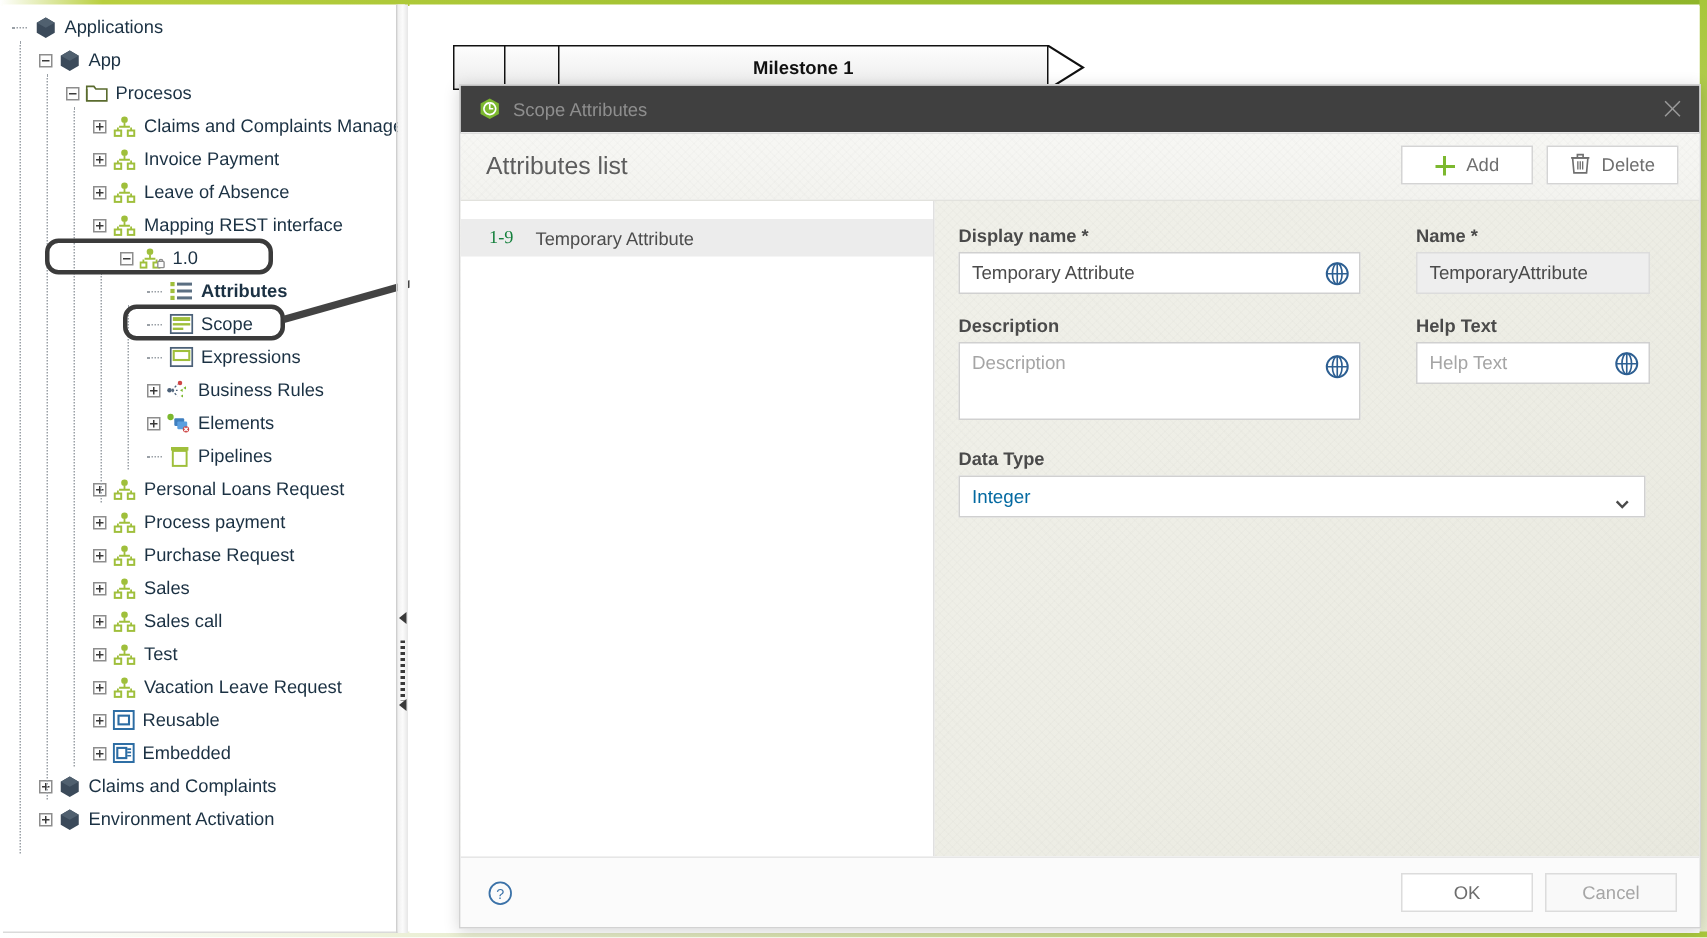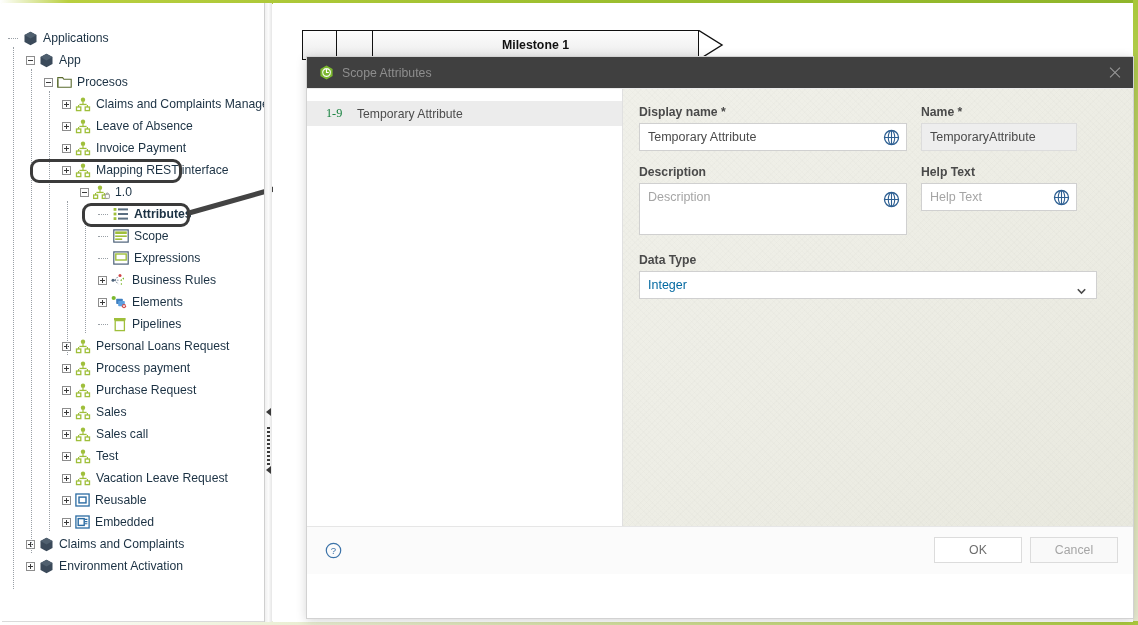--- a/index.html
+++ b/index.html
@@ -40,21 +40,20 @@
     background: #ffffff;
     border-right: 1px solid #c8c8c8;
     border-bottom: 1px solid #dadada;
     overflow: hidden;
   }
   .tree {
     position: relative;
     padding-top: 4px;
     font-size: 12.2px;
     color: #1c3245;
-    margin-top: 20px;
   }
   .tnode {
     position: relative;
     height: 22px;
     display: flex;
     align-items: center;
     white-space: nowrap;
   }
   .tnode .lbl { margin-left: 5px; color: #1b3143; }
 
@@ -257,21 +256,21 @@
   .attr-row .idx { color: #15803d; width: 31px; font-family: Liberation Serif, serif; }
   .attr-row .nm { color: #4c4c4c; }
 
   .attr-form {
     flex: 1 1 auto;
     position: relative;
     padding: 16px 24px 0 16px;
   }
   .fgrid {
     display: flex;
-    gap: 14px;
+    gap: 37px;
   }
   .fcol-l { width: 268px; }
   .fcol-r { width: 156px; }
   .flabel {
     font-size: 12.2px; font-weight: bold;
     color: #4a4a4a;
     margin-bottom: 4px;
   }
   .fwrap { position: relative; }
   .finput {
@@ -415,36 +414,36 @@
           <span class="ico">
             <svg width="16" height="15" viewBox="0 0 16 15">
               <circle cx="8" cy="2.8" r="2.2" fill="#9fbf3b"></circle>
               <path d="M4.4,6.8 h7.2 v1.3 h-7.2 z" fill="#9fbf3b"></path>
               <path d="M8,5 L8,7" stroke="#9fbf3b" stroke-width="1.2"></path>
               <path d="M3.6,8 L3.6,10 M12.4,8 L12.4,10" stroke="#9fbf3b" stroke-width="1.2"></path>
               <rect x="1.5" y="10" width="4.3" height="3.6" fill="none" stroke="#9fbf3b" stroke-width="1.3"></rect>
               <rect x="10.2" y="10" width="4.3" height="3.6" fill="none" stroke="#9fbf3b" stroke-width="1.3"></rect>
             </svg>
           </span>
+          <span class="lbl">Invoice Payment</span>
+        </div>
+        <div class="tnode" style="padding-left: 60px;">
+          <span class="exp plus"></span>
+          <span class="exp-gap"></span>
+          <span class="ico">
+            <svg width="16" height="15" viewBox="0 0 16 15">
+              <circle cx="8" cy="2.8" r="2.2" fill="#9fbf3b"></circle>
+              <path d="M4.4,6.8 h7.2 v1.3 h-7.2 z" fill="#9fbf3b"></path>
+              <path d="M8,5 L8,7" stroke="#9fbf3b" stroke-width="1.2"></path>
+              <path d="M3.6,8 L3.6,10 M12.4,8 L12.4,10" stroke="#9fbf3b" stroke-width="1.2"></path>
+              <rect x="1.5" y="10" width="4.3" height="3.6" fill="none" stroke="#9fbf3b" stroke-width="1.3"></rect>
+              <rect x="10.2" y="10" width="4.3" height="3.6" fill="none" stroke="#9fbf3b" stroke-width="1.3"></rect>
+            </svg>
+          </span>
           <span class="lbl">Leave of Absence</span>
-        </div>
-        <div class="tnode" style="padding-left: 60px;">
-          <span class="exp plus"></span>
-          <span class="exp-gap"></span>
-          <span class="ico">
-            <svg width="16" height="15" viewBox="0 0 16 15">
-              <circle cx="8" cy="2.8" r="2.2" fill="#9fbf3b"></circle>
-              <path d="M4.4,6.8 h7.2 v1.3 h-7.2 z" fill="#9fbf3b"></path>
-              <path d="M8,5 L8,7" stroke="#9fbf3b" stroke-width="1.2"></path>
-              <path d="M3.6,8 L3.6,10 M12.4,8 L12.4,10" stroke="#9fbf3b" stroke-width="1.2"></path>
-              <rect x="1.5" y="10" width="4.3" height="3.6" fill="none" stroke="#9fbf3b" stroke-width="1.3"></rect>
-              <rect x="10.2" y="10" width="4.3" height="3.6" fill="none" stroke="#9fbf3b" stroke-width="1.3"></rect>
-            </svg>
-          </span>
-          <span class="lbl">Invoice Payment</span>
         </div>
         <div class="tnode" style="padding-left: 60px;">
           <span class="exp plus"></span>
           <span class="exp-gap"></span>
           <span class="ico">
             <svg width="16" height="15" viewBox="0 0 16 15">
               <circle cx="8" cy="2.8" r="2.2" fill="#9fbf3b"></circle>
               <path d="M4.4,6.8 h7.2 v1.3 h-7.2 z" fill="#9fbf3b"></path>
               <path d="M8,5 L8,7" stroke="#9fbf3b" stroke-width="1.2"></path>
               <path d="M3.6,8 L3.6,10 M12.4,8 L12.4,10" stroke="#9fbf3b" stroke-width="1.2"></path>
@@ -747,20 +746,40 @@
       <span class="dlg-title-icon">
         <svg width="15" height="15" viewBox="0 0 15 15">
           <path d="M7.5,0.6 L13.6,4 L13.6,11 L7.5,14.4 L1.4,11 L1.4,4 Z" fill="#7cb82f"></path>
           <path d="M7.5,3.6 a3.9,3.9 0 1,0 0.1,0 M7.5,4.3 L7.5,7.5 L9.8,7.5" fill="none" stroke="#ffffff" stroke-width="1.1"></path>
         </svg>
       </span>
       <span class="dlg-title-text">Scope Attributes</span>
       <span class="dlg-close"></span>
     </div>
 
+    <div class="dlg-header">
+      <h1>Attributes list</h1>
+      <div class="hdr-actions">
+        <div class="hdr-btn">
+          <span class="plus-ico"></span>
+          <span>Add</span>
+        </div>
+        <div class="hdr-btn">
+          <span>
+            <svg width="13" height="14" viewBox="0 0 13 14">
+              <path d="M1.4,3.2 L11.6,3.2 L10.7,13.2 L2.3,13.2 Z" fill="none" stroke="#6f6f6f" stroke-width="1.1"></path>
+              <path d="M0.4,3.2 L12.6,3.2" stroke="#6f6f6f" stroke-width="1.2"></path>
+              <path d="M4.6,3.2 L4.6,1.1 L8.4,1.1 L8.4,3.2" fill="none" stroke="#6f6f6f" stroke-width="1.1"></path>
+              <path d="M4.9,5.5 L4.9,11 M6.5,5.5 L6.5,11 M8.1,5.5 L8.1,11" stroke="#6f6f6f" stroke-width="0.9"></path>
+            </svg>
+          </span>
+          <span>Delete</span>
+        </div>
+      </div>
+    </div>
 
     <div class="dlg-body">
 
       <div class="attr-list" id="attr-list">
           <div class="attr-row">
             <span class="idx">1-9</span>
             <span class="nm">Temporary Attribute</span>
           </div>
         </div>
 

